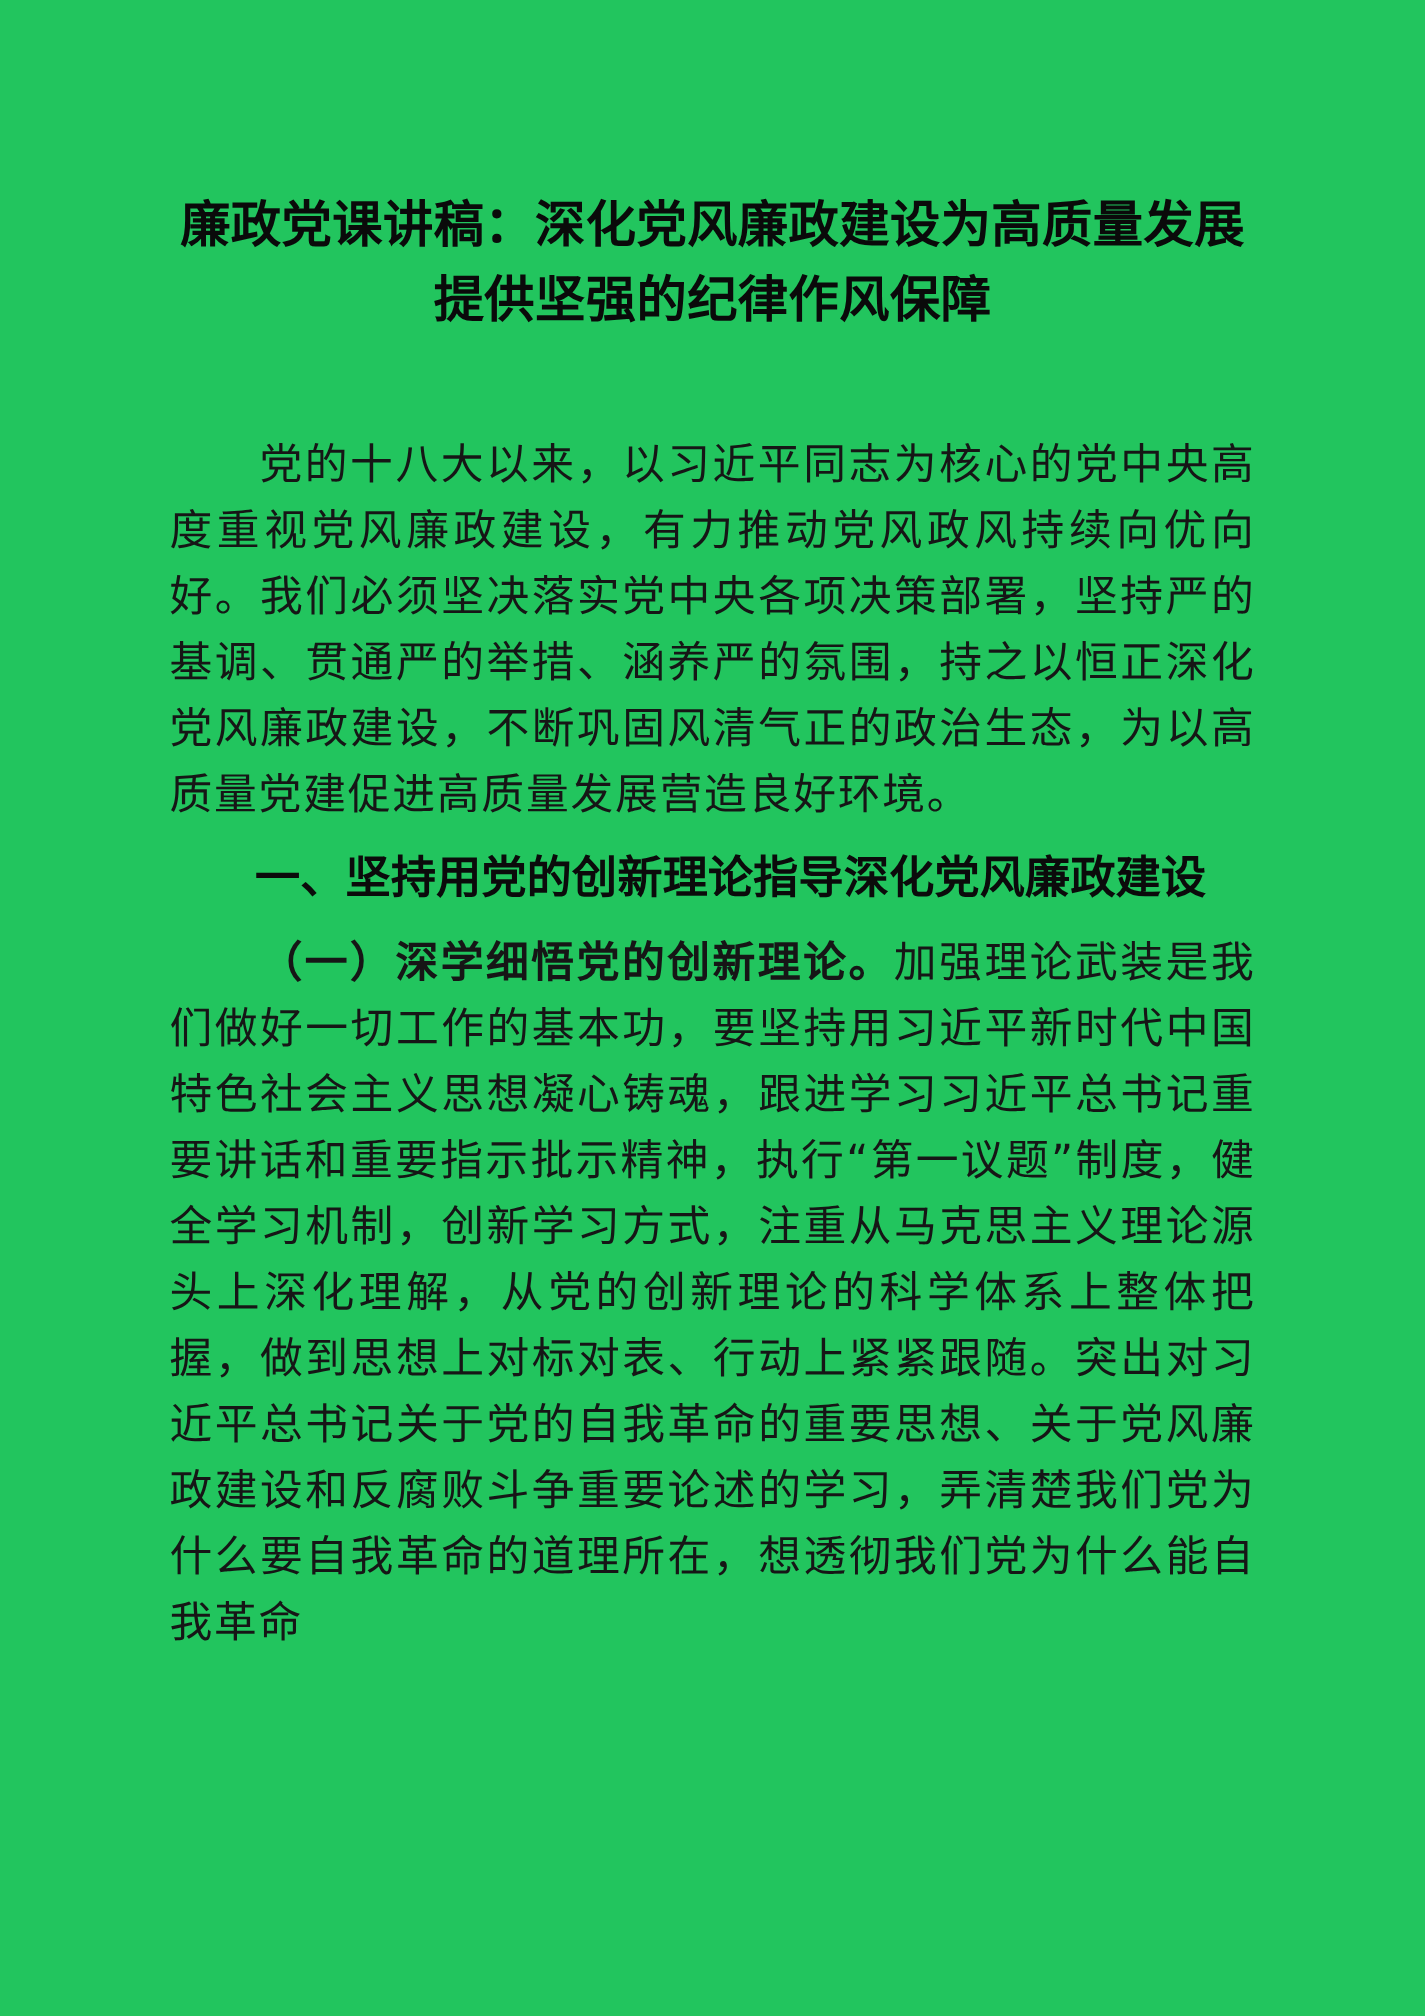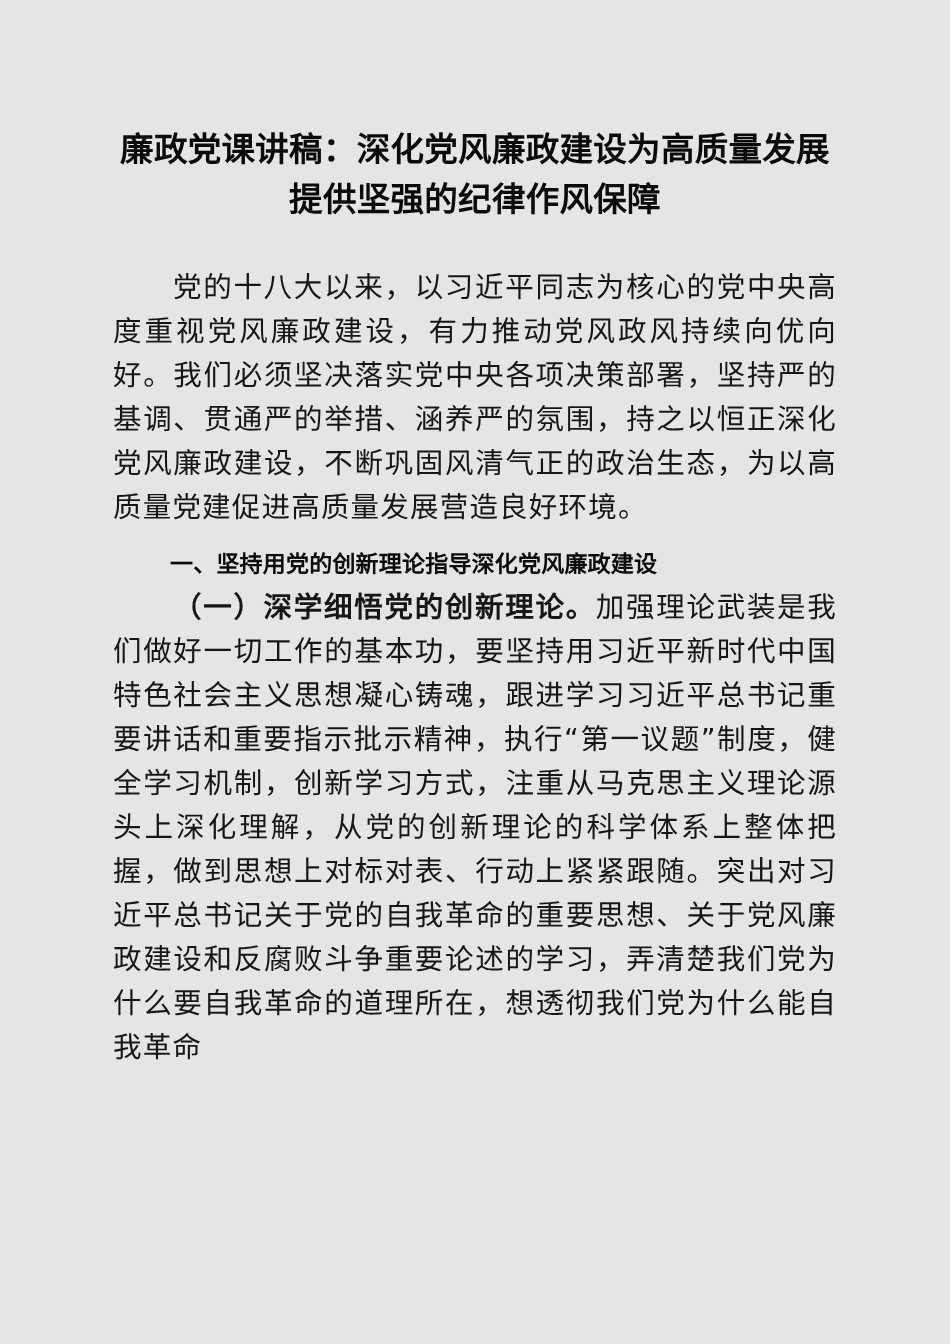--- a/index.html
+++ b/index.html
@@ -15,21 +15,21 @@
     font-family: "Liberation Serif", "DejaVu Serif", serif;
     color: #000000;
     -webkit-font-smoothing: antialiased;
   }
 
   .page {
     position: relative;
     box-sizing: border-box;
     width: 950px;
     height: 1344px;
-    background: #e5e5e5;
+    background: #22c55e;
     padding: 0;
   }
 
   .content {
     position: absolute;
     left: 113px;
     top: 0;
     width: 724px;
   }
 
@@ -47,21 +47,21 @@
     padding-top: 126px;
     text-rendering: geometricPrecision;
   }
 
   
   .section-heading {
     margin: 0;
     padding: 0;
     font-family: "Liberation Sans", "DejaVu Sans", sans-serif;
     font-weight: 700;
-    font-size: 23px;
+    font-size: 30px;
     line-height: 44px;
     letter-spacing: 0.2px;
     text-indent: 57px;
     color: #0b0b0b;
     white-space: nowrap;
   }
 
   
   .body-para {
     margin: 0;
@@ -72,35 +72,36 @@
     line-height: 44px;
     letter-spacing: 1.2px;
     text-align: justify;
     text-justify: inter-character;
     text-indent: 60px;
     color: #161616;
     word-break: break-all;
   }
 
   .body-para.first-block {
-    margin-top: 40px;
+    margin-top: 62px;
   }
 
   .gap-before-heading { height: 12px; }
   .gap-after-heading  { height: 0px; }
   .gap-between-paras  { height: 0px; }
 
   
   .lead-in {
     font-weight: 700;
   }
 
   
   .clip-last {
     overflow: hidden;
+    margin-top: 12px;
   }
 </style>
 </head>
 <body>
 
 <div class="page">
   <div class="content">
 
     <h1 class="doc-title">廉政党课讲稿：深化党风廉政建设为高质量发展提供坚强的纪律作风保障</h1>
 

